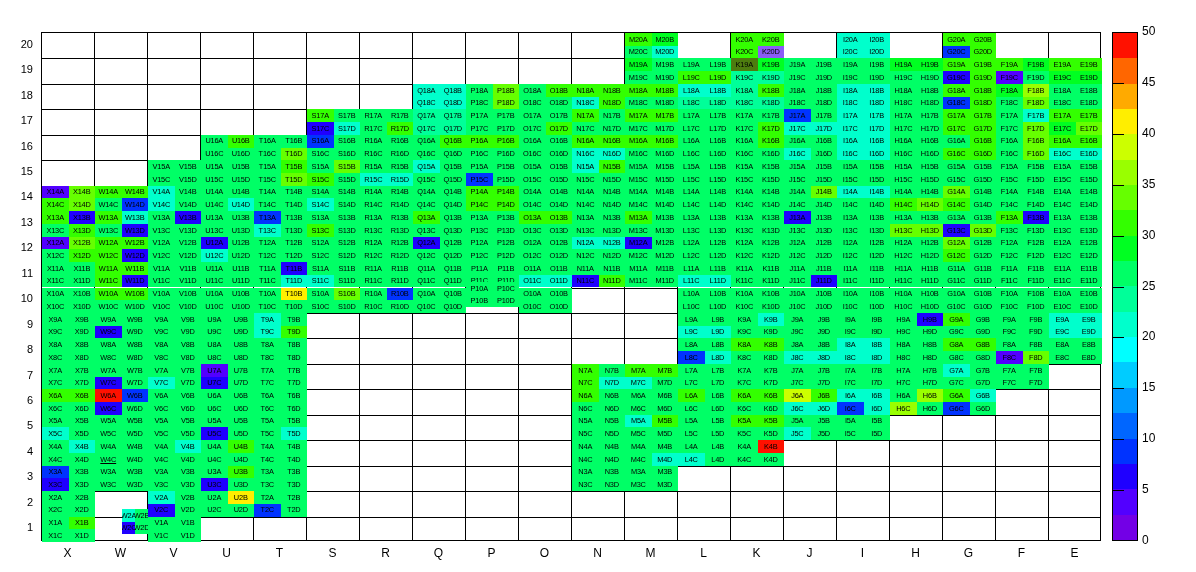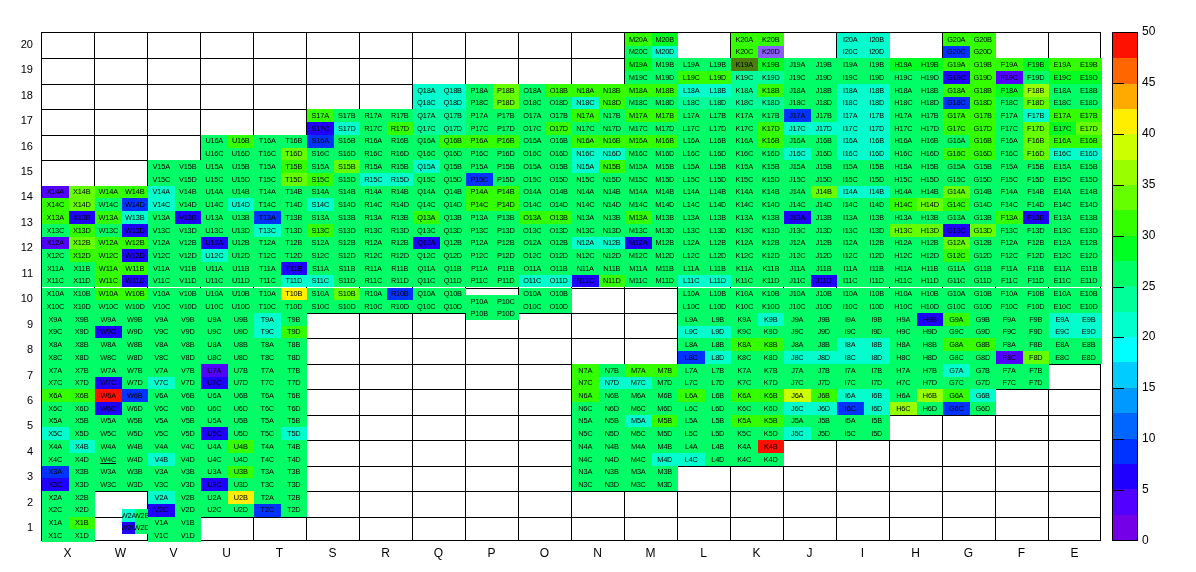--- a/index.html
+++ b/index.html
@@ -287,21 +287,21 @@
         <div class="q" title="V6B = 26 kHz" style="background: rgb(0, 255, 102);">V6B</div>
         <div class="q" title="V6C = 26 kHz" style="background: rgb(0, 255, 102);">V6C</div>
         <div class="q" title="V6D = 26 kHz" style="background: rgb(0, 255, 102);">V6D</div>
       </div>
       <div class="cellgrp" style="left: 106px; top: 381.75px; width: 53px; height: 25.45px;">
         <div class="q" title="V5A = 26 kHz" style="background: rgb(0, 255, 102);">V5A</div>
         <div class="q" title="V5B = 26 kHz" style="background: rgb(0, 255, 102);">V5B</div>
         <div class="q" title="V5C = 26 kHz" style="background: rgb(0, 255, 102);">V5C</div>
         <div class="q" title="V5D = 26 kHz" style="background: rgb(0, 255, 102);">V5D</div>
       </div>
-      <div class="cellgrp" style="left: 106px; top: 407.2px; width: 53px; height: 25.45px; flex-direction: column;">
+      <div class="cellgrp" style="left: 106px; top: 407.2px; width: 53px; height: 25.45px;">
         <div class="q" title="V4A = 26 kHz" style="background: rgb(0, 255, 102);">V4A</div>
         <div class="q" title="V4B = 21 kHz" style="background: rgb(0, 255, 204);">V4B</div>
         <div class="q" title="V4C = 26 kHz" style="background: rgb(0, 255, 102);">V4C</div>
         <div class="q" title="V4D = 26 kHz" style="background: rgb(0, 255, 102);">V4D</div>
       </div>
       <div class="cellgrp" style="left: 106px; top: 432.65px; width: 53px; height: 25.45px;">
         <div class="q" title="V3A = 26 kHz" style="background: rgb(0, 255, 102);">V3A</div>
         <div class="q" title="V3B = 26 kHz" style="background: rgb(0, 255, 102);">V3B</div>
         <div class="q" title="V3C = 26 kHz" style="background: rgb(0, 255, 102);">V3C</div>
         <div class="q" title="V3D = 26 kHz" style="background: rgb(0, 255, 102);">V3D</div>
@@ -689,21 +689,21 @@
         <div class="q" title="P12B = 26 kHz" style="background: rgb(0, 255, 102);">P12B</div>
         <div class="q" title="P12C = 26 kHz" style="background: rgb(0, 255, 102);">P12C</div>
         <div class="q" title="P12D = 26 kHz" style="background: rgb(0, 255, 102);">P12D</div>
       </div>
       <div class="cellgrp" style="left: 424px; top: 229.05px; width: 53px; height: 25.45px;">
         <div class="q" title="P11A = 26 kHz" style="background: rgb(0, 255, 102);">P11A</div>
         <div class="q" title="P11B = 26 kHz" style="background: rgb(0, 255, 102);">P11B</div>
         <div class="q" title="P11C = 26 kHz" style="background: rgb(0, 255, 102);">P11C</div>
         <div class="q" title="P11D = 26 kHz" style="background: rgb(0, 255, 102);">P11D</div>
       </div>
-      <div class="cellgrp" style="left: 424px; top: 262px; width: 53px; height: 25.45px; flex-direction: column;">
+      <div class="cellgrp" style="left: 424px; top: 249px; width: 53px; height: 25.45px; flex-direction: column;">
         <div class="q" title="P10A = 26 kHz" style="background: rgb(0, 255, 102);">P10A</div>
         <div class="q" title="P10B = 26 kHz" style="background: rgb(0, 255, 102);">P10B</div>
         <div class="q" title="P10C = 26 kHz" style="background: rgb(0, 255, 102);">P10C</div>
         <div class="q" title="P10D = 26 kHz" style="background: rgb(0, 255, 102);">P10D</div>
       </div>
       <div class="cellgrp" style="left: 477px; top: 50.9px; width: 53px; height: 25.45px;">
         <div class="q" title="O18A = 26 kHz" style="background: rgb(0, 255, 102);">O18A</div>
         <div class="q" title="O18B = 30 kHz" style="background: rgb(51, 255, 0);">O18B</div>
         <div class="q" title="O18C = 26 kHz" style="background: rgb(0, 255, 102);">O18C</div>
         <div class="q" title="O18D = 26 kHz" style="background: rgb(0, 255, 102);">O18D</div>

